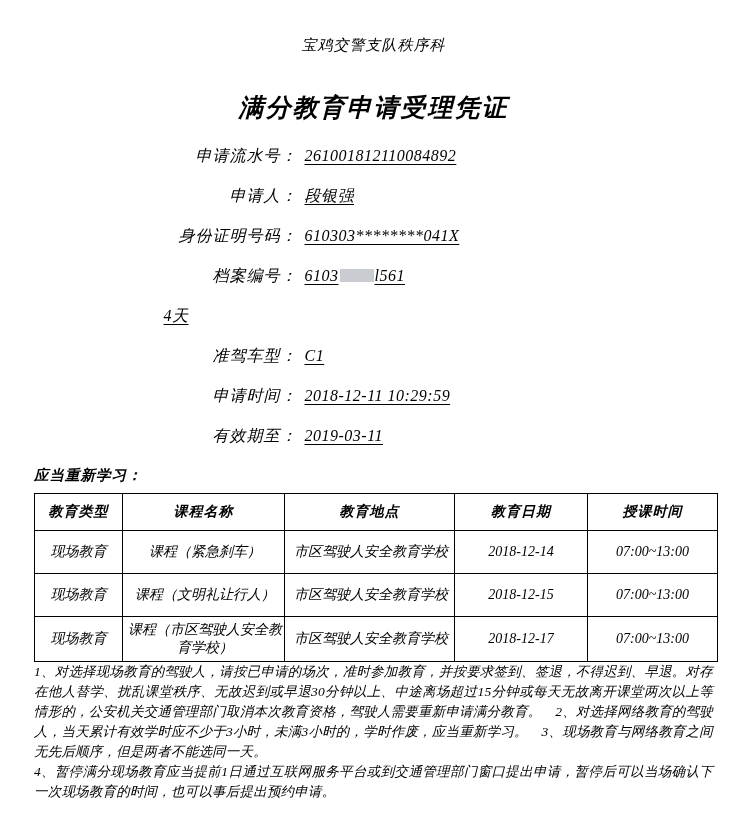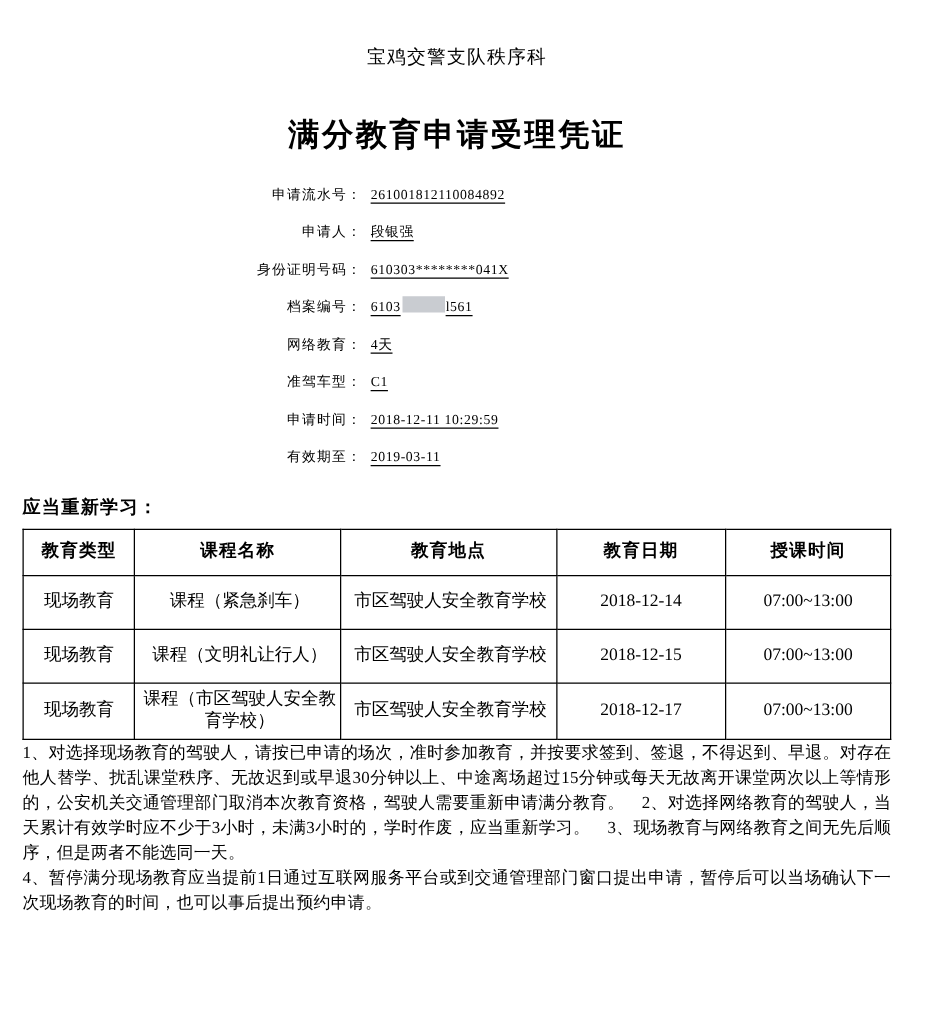--- a/index.html
+++ b/index.html
@@ -12,22 +12,23 @@
     height: 823px;
     font-family: "Liberation Serif", "DejaVu Serif", serif;
     color: #000000;
     position: relative;
     overflow: hidden;
   }
   .page {
     width: 743px;
     height: 823px;
     box-sizing: border-box;
-    padding: 36px 30px 10px 18px;
+    padding: 36px 30px 10px 34px;
     position: relative;
+    font-style: italic;
   }
   .org-line {
     text-align: center;
     font-size: 15px;
     letter-spacing: 1px;
     margin-bottom: 12px;
   }
   .doc-title {
     text-align: center;
     font-size: 25px;
@@ -37,22 +38,23 @@
     margin-top: 36px;
   }
   .fields {
     margin: 0 auto;
     width: 420px;
   }
   .field-row {
     display: flex;
     align-items: flex-end;
     margin-bottom: 10px;
-    font-size: 11px;
+    font-size: 16px;
     line-height: 20px;
+    margin-top: 20px;
   }
   .field-label {
     width: 134px;
     text-align: right;
     padding-right: 7px;
     white-space: nowrap;
     letter-spacing: 1px;
   }
   .field-value {
     text-decoration: underline;
@@ -148,21 +150,20 @@
       <div class="field-label">身份证明号码：</div>
       <div class="field-value">610303********041X</div>
     </div>
 
     <div class="field-row">
       <div class="field-label">档案编号：</div>
       <div class="field-value"><span>6103</span><span class="redact"></span><span>l561</span></div>
     </div>
 
     <div class="field-row">
-      <div class="field-label">网络教育：</div>
       <div class="field-value">4天</div>
     </div>
 
 
     <div class="field-row">
       <div class="field-label">准驾车型：</div>
       <div class="field-value">C1</div>
     </div>
 
     <div class="field-row">

